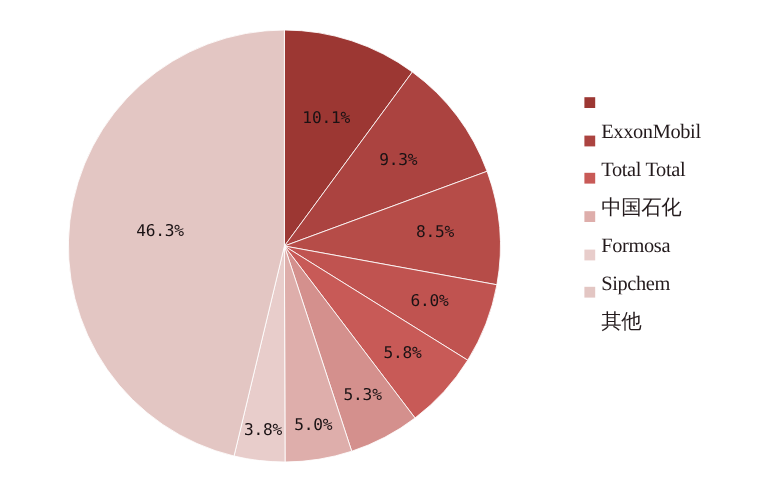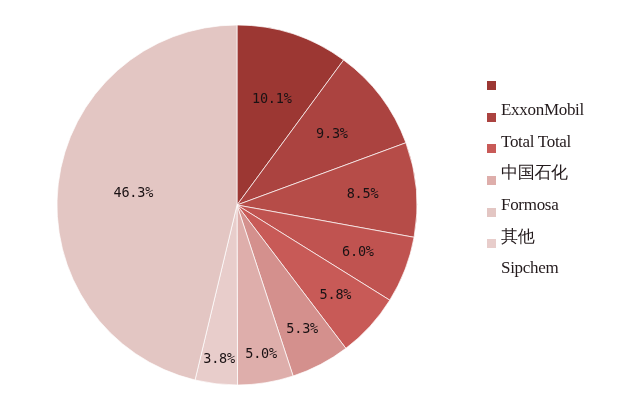--- a/index.html
+++ b/index.html
@@ -116,22 +116,22 @@
       </div>
       <div class="legend-item">
         <span class="legend-swatch" style="background: rgb(200, 90, 87);"></span>
         <span class="legend-label">中国石化</span>
       </div>
       <div class="legend-item">
         <span class="legend-swatch" style="background: rgb(222, 174, 171);"></span>
         <span class="legend-label">Formosa</span>
       </div>
       <div class="legend-item">
+        <span class="legend-swatch" style="background: rgb(232, 205, 203);"></span>
+        <span class="legend-label">Sipchem</span>
+      </div>
+      <div class="legend-item">
         <span class="legend-swatch" style="background: rgb(227, 198, 195);"></span>
         <span class="legend-label">其他</span>
-      </div>
-      <div class="legend-item">
-        <span class="legend-swatch" style="background: rgb(232, 205, 203);"></span>
-        <span class="legend-label">Sipchem</span>
       </div>
     </div>
 
 </div>
 
 </body></html>

